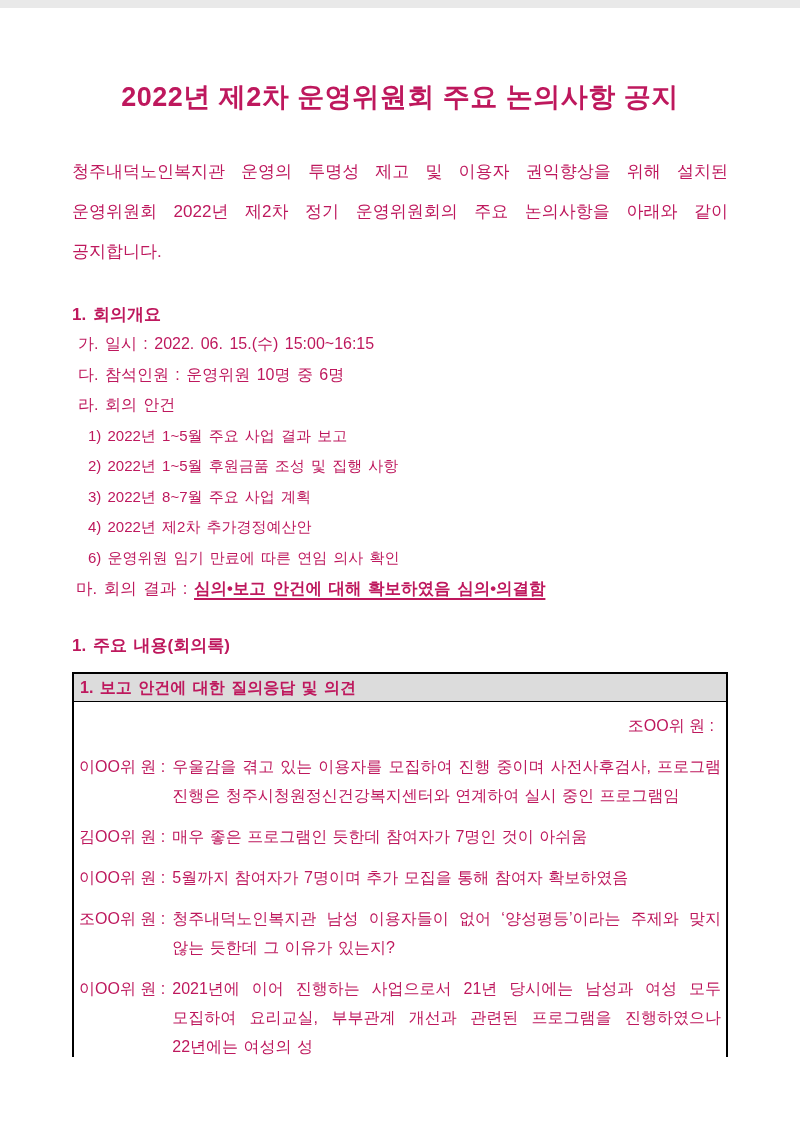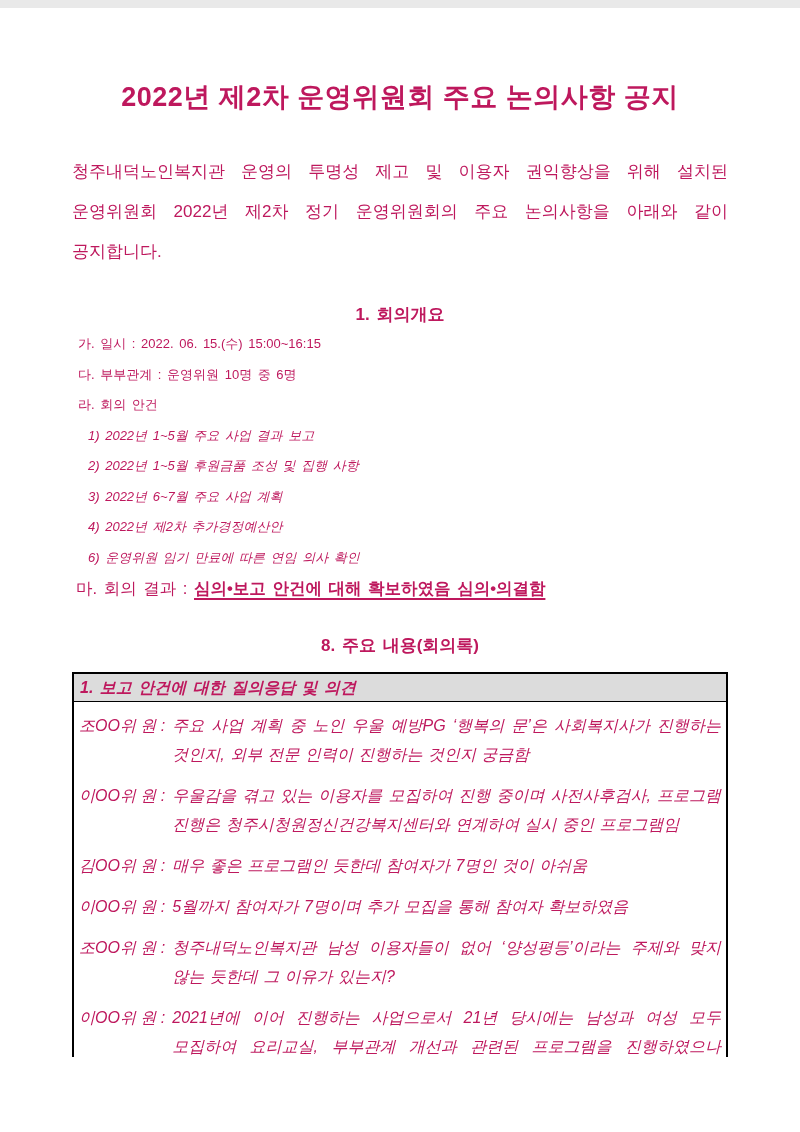--- a/index.html
+++ b/index.html
@@ -32,39 +32,37 @@
     text-align:justify;
     word-break:keep-all;
     word-spacing:3px;
   }
 
   .sec-heading {
     font-size:17px;
     font-weight:bold;
     line-height:28px;
     word-spacing:2px;
-    text-align:center;
   }
   .sec1-heading { margin-top:29px; }
   .sec2-heading { margin-top:28px; }
 
   .overview-line {
-    font-size:13px;
+    font-size:16px;
     line-height:30.5px;
     padding-left:6px;
     word-spacing:2px;
     word-break:keep-all;
   }
   .agenda-line {
-    font-size:13px;
+    font-size:15px;
     line-height:30.5px;
     padding-left:16px;
     word-spacing:2px;
     word-break:keep-all;
-    font-style:italic;
   }
   .result-line {
     font-size:16.5px;
     line-height:31px;
     padding-left:4px;
     word-spacing:2px;
     word-break:keep-all;
   }
   .result-value {
     font-weight:bold;
@@ -72,21 +70,20 @@
     text-decoration-thickness:1.5px;
     text-underline-offset:4px;
   }
 
   .minutes-table {
     margin-top:12px;
     border:2px solid #000;
     border-bottom:none;
     height:385px;
     overflow:hidden;
-    font-style:italic;
   }
   .minutes-header {
     background:#dcdcdc;
     border-bottom:1.5px solid #000;
     font-size:16px;
     font-weight:bold;
     line-height:22px;
     padding:3px 6px 2px 6px;
     word-spacing:2px;
   }
@@ -118,43 +115,42 @@
 <div class="page">
   <div class="content">
 
     <h1 class="doc-title">2022년 제2차 운영위원회 주요 논의사항 공지</h1>
 
     <p class="intro">청주내덕노인복지관 운영의 투명성 제고 및 이용자 권익향상을 위해 설치된 운영위원회 2022년 제2차 정기 운영위원회의 주요 논의사항을 아래와 같이 공지합니다.</p>
 
     <div class="sec-heading sec1-heading">1. 회의개요</div>
 
     <div class="overview-line">가. 일시 : 2022. 06. 15.(수) 15:00~16:15</div>
-    <div class="overview-line">다. 부부관계 : 운영위원 10명 중 6명</div>
+    <div class="overview-line">다. 참석인원 : 운영위원 10명 중 6명</div>
     <div class="overview-line">라. 회의 안건</div>
 
     <div class="agenda-line">1) 2022년 1~5월 주요 사업 결과 보고</div>
     <div class="agenda-line">2) 2022년 1~5월 후원금품 조성 및 집행 사항</div>
-    <div class="agenda-line">3) 2022년 6~7월 주요 사업 계획</div>
+    <div class="agenda-line">3) 2022년 8~7월 주요 사업 계획</div>
     <div class="agenda-line">4) 2022년 제2차 추가경정예산안</div>
     <div class="agenda-line">6) 운영위원 임기 만료에 따른 연임 의사 확인</div>
 
     <div class="result-line"><span>마. 회의 결과 : </span><span class="result-value">심의•보고 안건에 대해 확보하였음 심의•의결함</span></div>
 
-    <div class="sec-heading sec2-heading">8. 주요 내용(회의록)</div>
+    <div class="sec-heading sec2-heading">1. 주요 내용(회의록)</div>
 
     <div class="minutes-table">
       <div class="minutes-header">1. 보고 안건에 대한 질의응답 및 의견</div>
       <div class="minutes-body">
 
         <div class="minute-row">
           <div class="row-label">
               <span>조OO</span>
               <span>위 원 :</span>
             </div>
-          <div class="row-text">주요 사업 계획 중 노인 우울 예방PG ‘행복의 문’은 사회복지사가 진행하는 것인지, 외부 전문 인력이 진행하는 것인지 궁금함</div>
         </div>
 
         <div class="minute-row">
           <div class="row-label">
               <span>이OO</span>
               <span>위 원 :</span>
             </div>
           <div class="row-text">우울감을 겪고 있는 이용자를 모집하여 진행 중이며 사전사후검사, 프로그램 진행은 청주시청원정신건강복지센터와 연계하여 실시 중인 프로그램임</div>
         </div>
 

